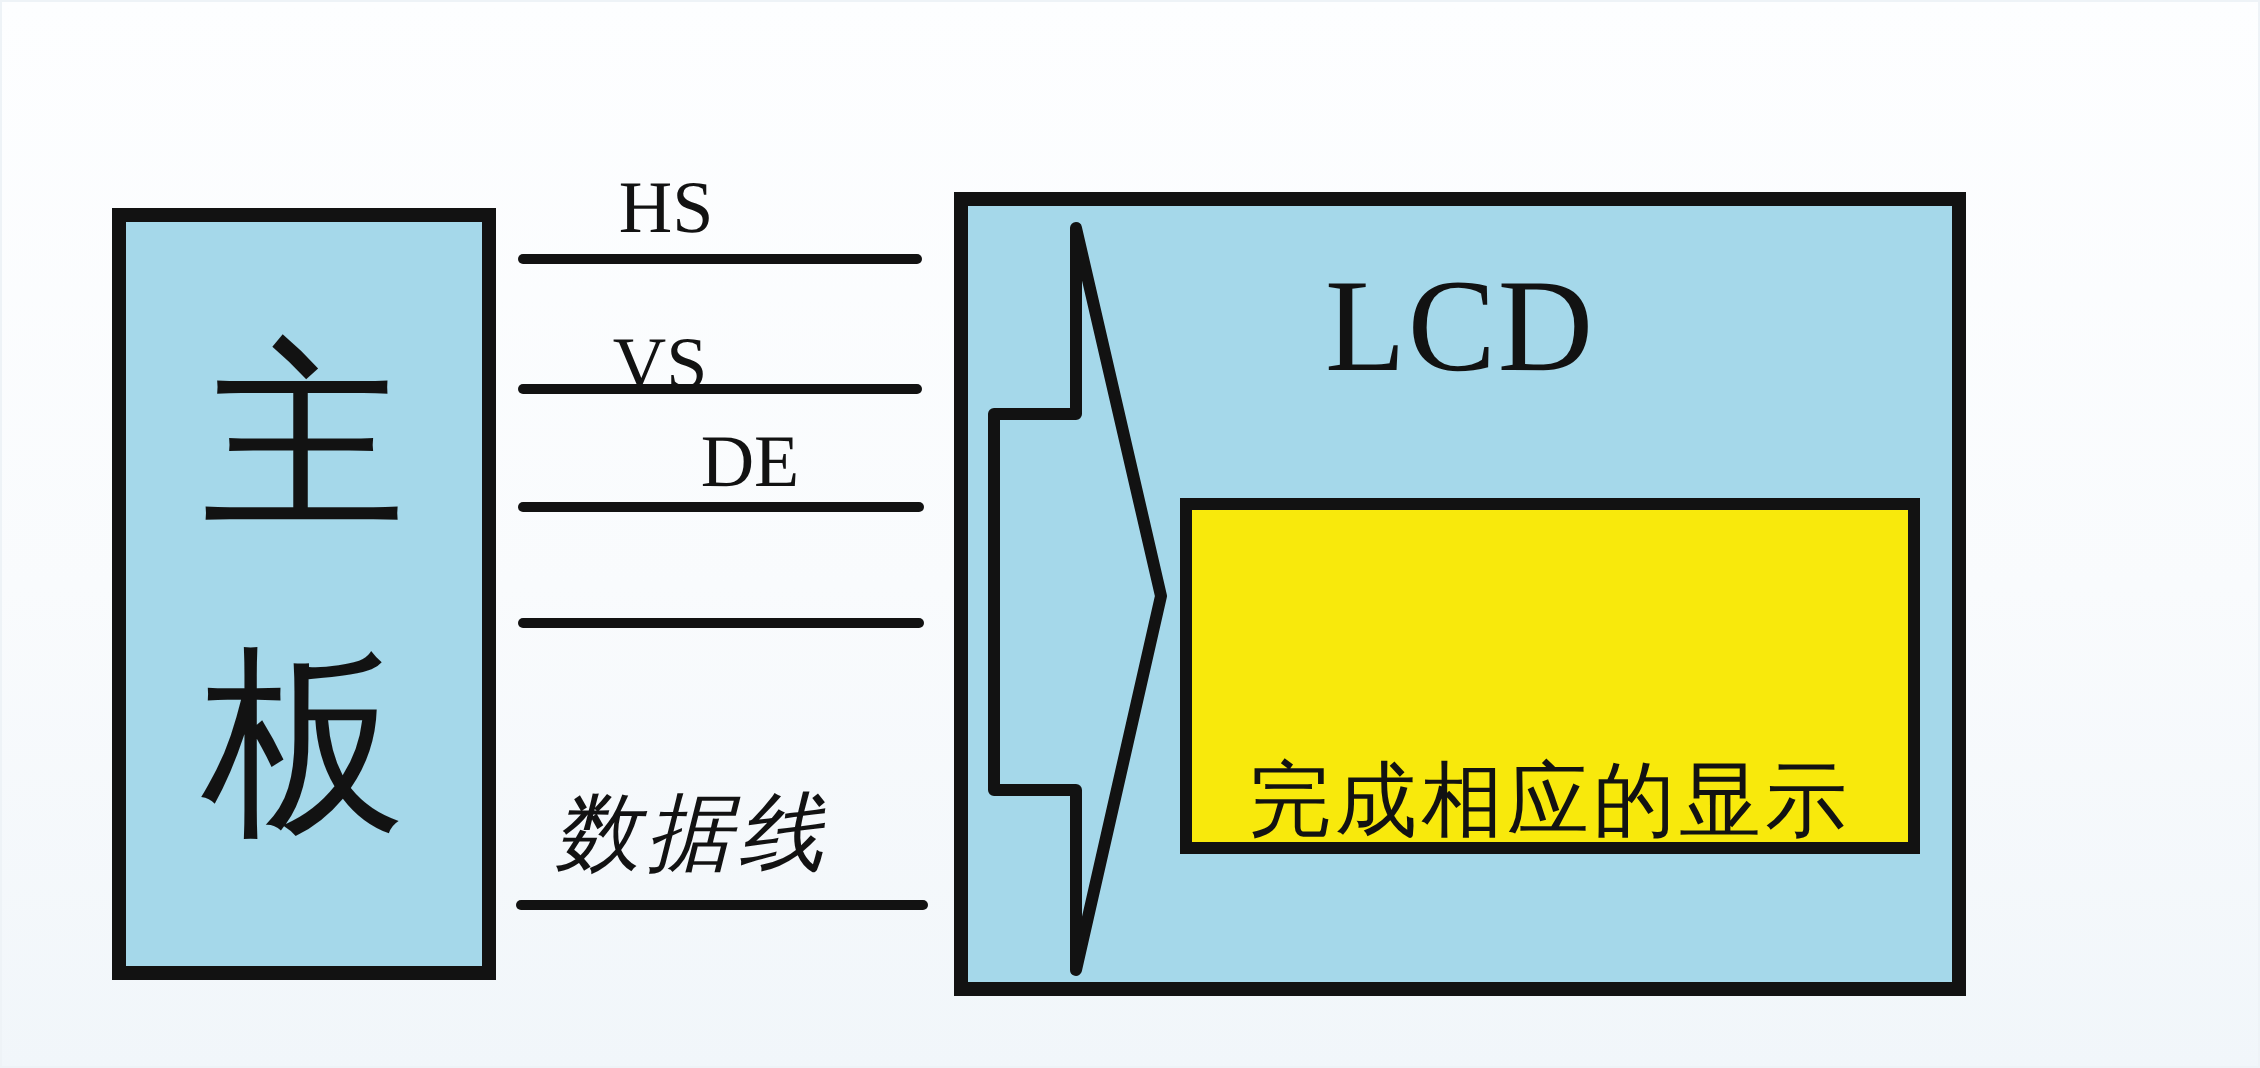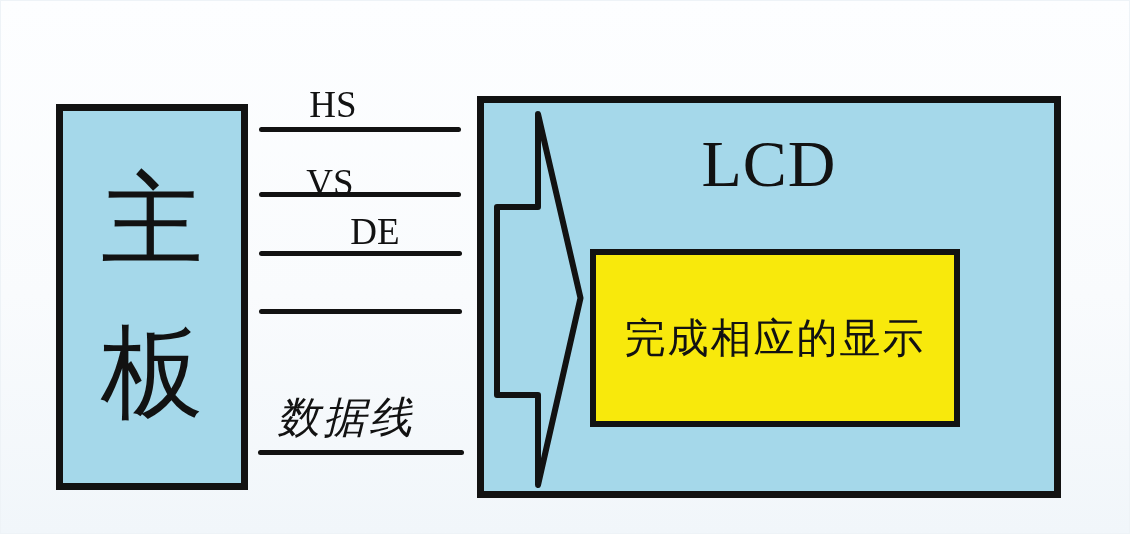--- a/index.html
+++ b/index.html
@@ -39,21 +39,21 @@
   }
   .mainboard-char {
     font-size: 102px;
     line-height: 152px;
     font-family: "Liberation Serif", "DejaVu Serif", serif;
   }
 
   #lcd-box {
     left: 477px;
     top: 96px;
-    width: 584px;
+    width: 506px;
     height: 402px;
   }
   #lcd-title {
     position: absolute;
     left: 0;
     top: 28px;
     width: 100%;
     text-align: center;
     font-size: 66px;
     line-height: 1;
@@ -63,21 +63,21 @@
   #display-note-box {
     position: absolute;
     box-sizing: border-box;
     left: 106px;
     top: 146px;
     width: 370px;
     height: 178px;
     border: 6px solid var(--stroke, #121212);
     background: var(--highlight-fill, #f8e90c);
     display: flex;
-    align-items: center;
+    align-items: flex-end;
     justify-content: center;
   }
   #display-note-text {
     font-size: 41px;
     line-height: 1;
     letter-spacing: 2px;
     white-space: nowrap;
   }
 
   

